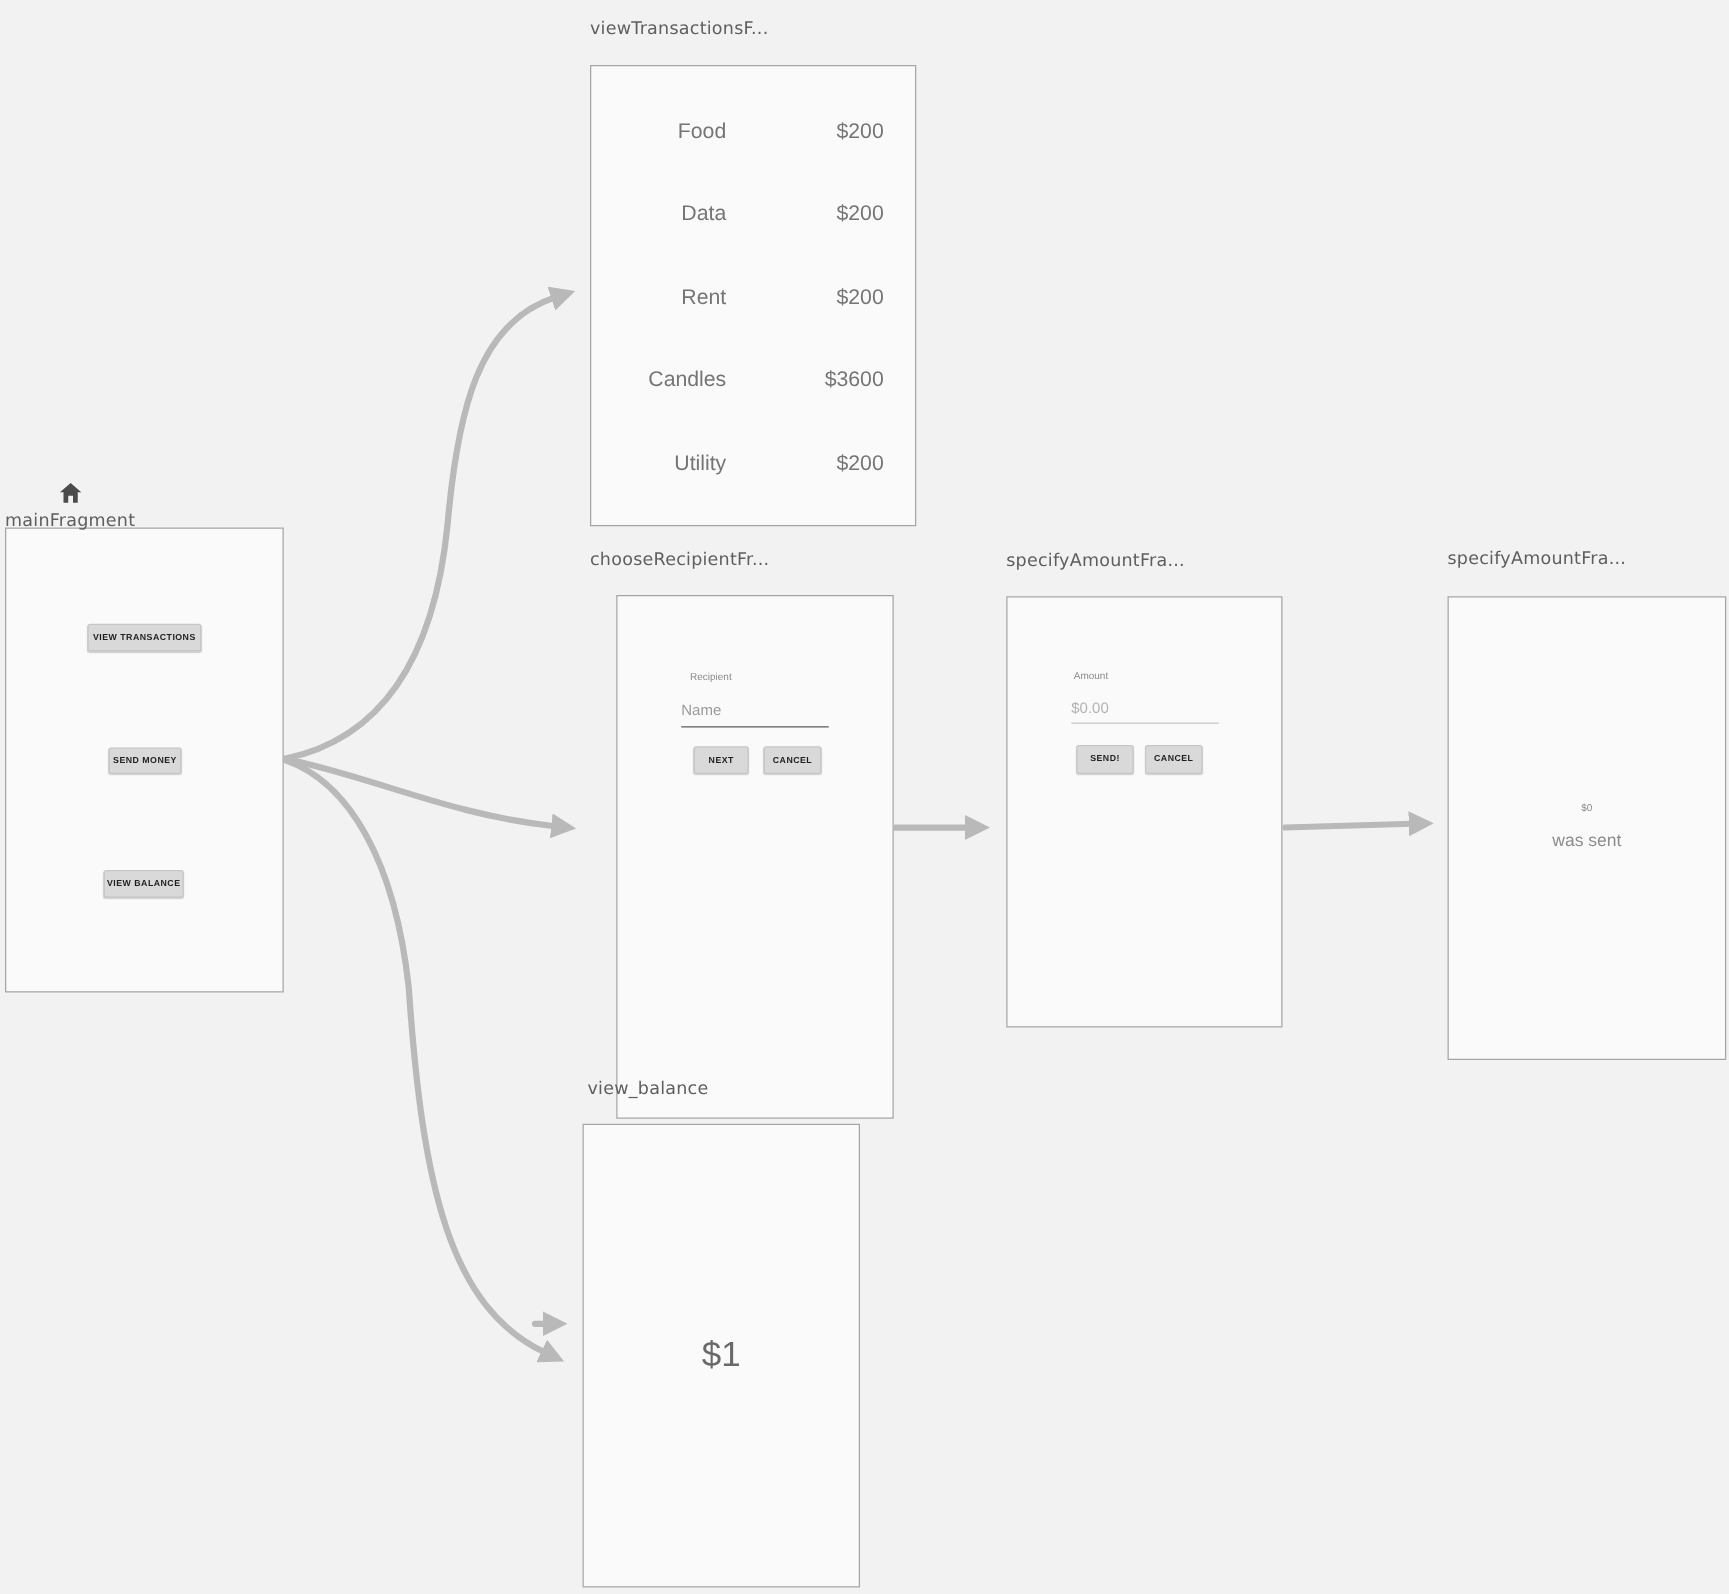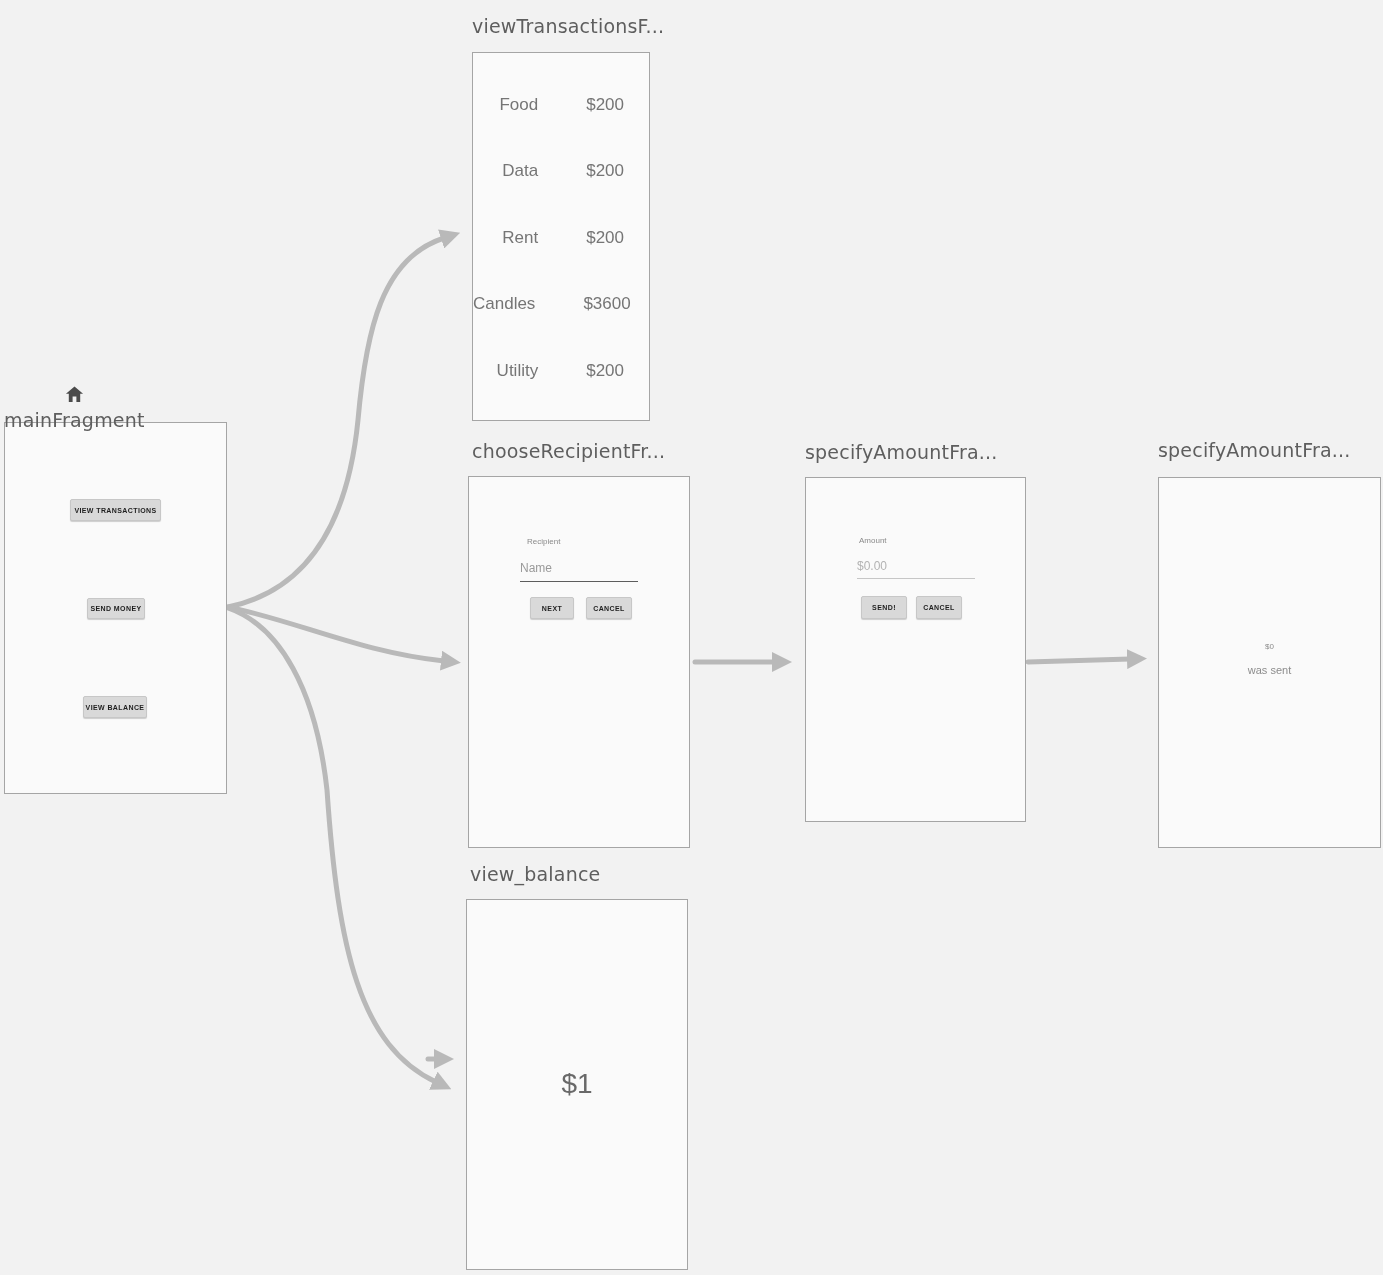--- a/index.html
+++ b/index.html
@@ -6,21 +6,21 @@
   html,body { width:1383px; height:1275px; }
   body {
     position:relative;
     background:#f2f2f2;
     font-family:"DejaVu Sans", sans-serif;
     overflow:hidden;
   }
   svg.edges { position:absolute; left:0; top:0; z-index:1; }
   .frag-title {
     position:absolute; z-index:3;
-    font-size:19px; color:#5e5e5e; white-space:nowrap;
+    font-size:14px; color:#5e5e5e; white-space:nowrap;
     letter-spacing:0.2px;
   }
   .title-with-icon { display:flex; align-items:center; gap:5px; }
   .home-icon { width:19px; height:19px; display:inline-block; }
   .card {
     position:absolute; z-index:2;
     background:#fafafa;
     border:1.5px solid #a5a5a5;
   }
   .preview { font-family:"Liberation Sans", sans-serif; }
@@ -74,21 +74,21 @@
   </svg>
   <span>mainFragment</span>
 </div>
 <div class="card preview" style="left:4px; top:422px; width:223px; height:372px;">
   <div class="btn" style="left:65px; top:76px; width:91px; height:22px;">VIEW TRANSACTIONS</div>
   <div class="btn" style="left:82px; top:175px; width:58px; height:21px;">SEND MONEY</div>
   <div class="btn" style="left:78px; top:273px; width:64px; height:22px;">VIEW BALANCE</div>
 </div>
 
 <div class="frag-title" style="left:472px; top:15px;">viewTransactionsF...</div>
-<div class="card preview" style="left:472px; top:52px; width:178px; height:369px;">
+<div class="card preview" style="left:472px; top:52px; width:261px; height:369px;">
   <div class="txn-row" style="top:40px;">
     <span class="txn-name">Food</span>
     <span class="txn-amount">$200</span>
   </div>
   <div class="txn-row" style="top:106px;">
     <span class="txn-name">Data</span>
     <span class="txn-amount">$200</span>
   </div>
   <div class="txn-row" style="top:173px;">
     <span class="txn-name">Rent</span>
@@ -98,39 +98,39 @@
     <span class="txn-name">Candles</span>
     <span class="txn-amount">$3600</span>
   </div>
   <div class="txn-row" style="top:306px;">
     <span class="txn-name">Utility</span>
     <span class="txn-amount">$200</span>
   </div>
 </div>
 
 <div class="frag-title" style="left:472px; top:440px;">chooseRecipientFr...</div>
-<div class="card preview" style="left:468px; top:476px; width:222px; height:372px;">
+<div class="card preview" style="left:493px; top:476px; width:222px; height:419px;">
   <div class="field-label" style="left:58px; top:60px;">Recipient</div>
   <div class="field-hint" style="left:51px; top:84px; color:#9a9a9a;">Name</div>
   <div class="field-line" style="left:51px; top:104px; width:118px; background:#5c5c5c;"></div>
   <div class="btn" style="left:61px; top:120px; width:44px; height:22px;">NEXT</div>
   <div class="btn" style="left:117px; top:120px; width:46px; height:22px;">CANCEL</div>
 </div>
 
 <div class="frag-title" style="left:805px; top:441px;">specifyAmountFra...</div>
 <div class="card preview" style="left:805px; top:477px; width:221px; height:345px;">
   <div class="field-label" style="left:53px; top:58px;">Amount</div>
   <div class="field-hint" style="left:51px; top:81px; color:#b3b3b3;">$0.00</div>
   <div class="field-line" style="left:51px; top:100px; width:118px; background:#c6c6c6;"></div>
   <div class="btn" style="left:55px; top:118px; width:46px; height:23px;">SEND!</div>
   <div class="btn" style="left:110px; top:118px; width:46px; height:23px;">CANCEL</div>
 </div>
 
 <div class="frag-title" style="left:1158px; top:439px;">specifyAmountFra...</div>
 <div class="card preview" style="left:1158px; top:477px; width:223px; height:371px;">
   <div class="center-text" style="top:164px; font-size:8px; color:#8c8c8c;">$0</div>
-  <div class="center-text" style="top:186px; font-size:11px; color:#8c8c8c;">was sent</div>
+  <div class="center-text" style="top:186px; font-size:14px; color:#8c8c8c;">was sent</div>
 </div>
 
 <div class="frag-title" style="left:470px; top:863px;">view_balance</div>
 <div class="card preview" style="left:466px; top:899px; width:222px; height:371px;">
   <div class="center-text" style="top:168px; font-size:28px; color:#696969;">$1</div>
 </div>
 
 </body></html>

